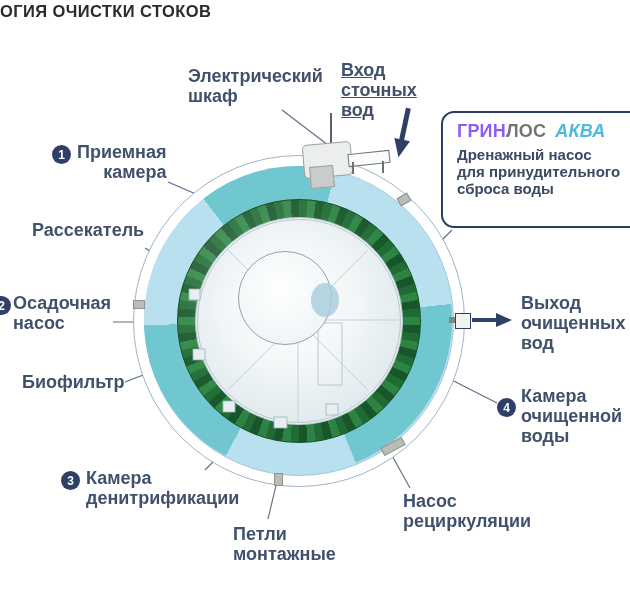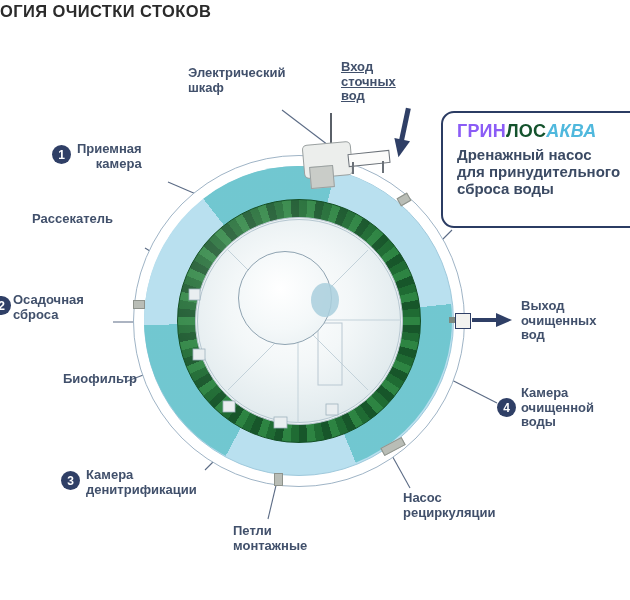--- a/index.html
+++ b/index.html
@@ -14,21 +14,21 @@
   
   .title{
     position:absolute;left:-12px;top:2px;
     font-size:16.5px;font-weight:bold;letter-spacing:.4px;
     color:#2b2b2b;white-space:nowrap;
   }
 
   
   .lbl{
     position:absolute;
-    font-size:13px;font-weight:bold;line-height:1.12;
+    font-size:18px;font-weight:bold;line-height:1.12;
     color:#41506b;white-space:pre-line;
   }
 
   
   .badge{
     position:absolute;width:19px;height:19px;border-radius:50%;
     background:#2f3f66;color:#ffffff;
     font-size:12px;font-weight:bold;
     display:flex;align-items:center;justify-content:center;
     box-shadow:0 0 0 1px rgba(255,255,255,.6);
@@ -36,22 +36,22 @@
 
   
   .logobox{
     position:absolute;left:441px;top:111px;width:205px;height:117px;
     border:2.5px solid #2b3c63;border-radius:13px;
     background:#ffffff;box-sizing:border-box;
     padding:8px 0 0 14px;overflow:hidden;
   }
   .logorow{white-space:nowrap;font-size:18px;font-weight:bold;letter-spacing:.2px;}
   .logo-grin{color:#8b5cf6;}
-  .logo-los{color:#14532d;text-align:right;}
-  .logo-akva{color:#4fb8dd;font-style:italic;}
+  .logo-los{color:#737373;text-align:right;}
+  .logo-akva{color:#4fb8dd;font-style:italic;margin-left:9px;}
   .logo-desc{
     margin-top:4px;font-size:15px;font-weight:bold;line-height:1.14;
     color:#3b4a63;white-space:pre-line;
   }
 
   
   .tank{position:absolute;left:133px;top:155px;width:330px;height:330px;}
   .ring{position:absolute;border-radius:50%;}
 
   
@@ -259,39 +259,39 @@
 шкаф</div>
 
   <div class="lbl" style="left:341px;top:60px;text-decoration:underline;">Вход
 сточных
 вод</div>
 
   <div class="badge" style="left:52px;top:145px;">1</div>
   <div class="lbl" style="left:77px;top:142px;text-align:right;">Приемная
 камера</div>
 
-  <div class="lbl" style="left:32px;top:212px;">Рассекатель</div>
+  <div class="lbl" style="left:32px;top:220px;">Рассекатель</div>
 
   <div class="badge" style="left:-8px;top:296px;">2</div>
   <div class="lbl" style="left:13px;top:293px;">Осадочная
-сброса</div>
-
-  <div class="lbl" style="left:22px;top:372px;margin-left:41px;">Биофильтр</div>
+насос</div>
+
+  <div class="lbl" style="left:22px;top:372px;">Биофильтр</div>
 
   <div class="badge" style="left:61px;top:471px;">3</div>
   <div class="lbl" style="left:86px;top:468px;">Камера
 денитрификации</div>
 
   <div class="lbl" style="left:403px;top:491px;">Насос
 рециркуляции</div>
 
   <div class="lbl" style="left:233px;top:524px;">Петли
 монтажные</div>
 
-  <div class="lbl" style="left:521px;top:299px;">Выход
+  <div class="lbl" style="left:521px;top:293px;">Выход
 очищенных
 вод</div>
 
   <div class="badge" style="left:497px;top:398px;">4</div>
   <div class="lbl" style="left:521px;top:386px;">Камера
 очищенной
 воды</div>
 
   <div class="logobox">
     <div class="logorow">

